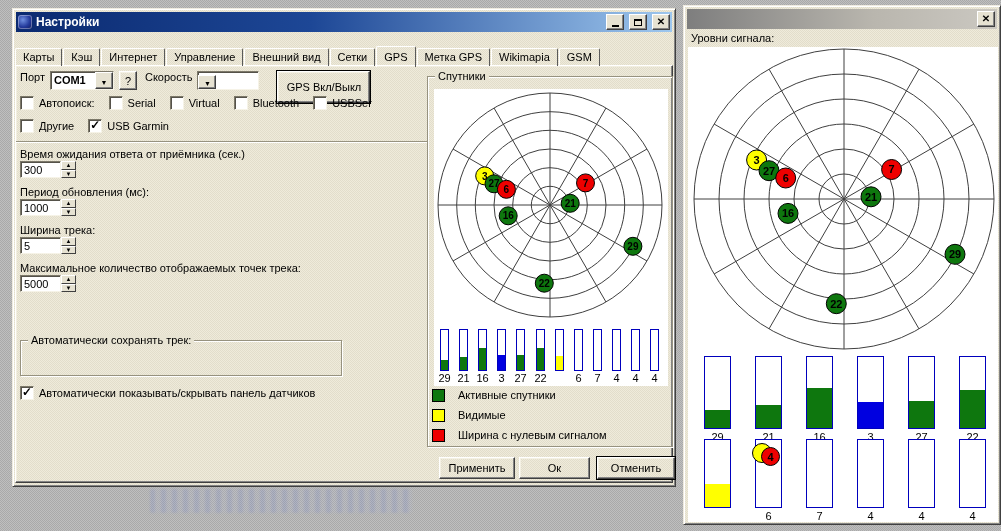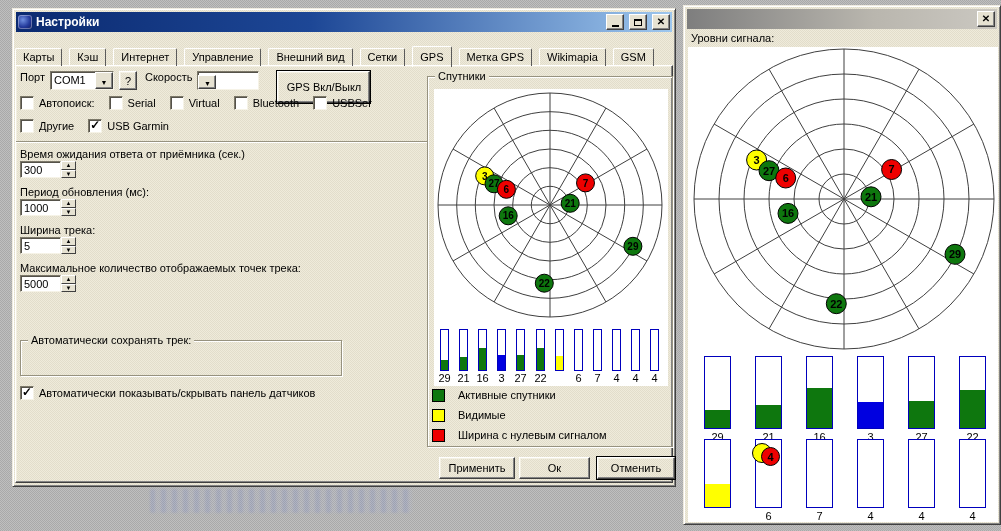--- a/index.html
+++ b/index.html
@@ -26,30 +26,30 @@
     border-color:#fff #404040 #404040 #fff;box-shadow:inset -1px -1px 0 #848484;
     display:flex;align-items:center;justify-content:center;}
   .tbtn + .tbtn{margin-left:1px;}
   .glyph-min{width:7px;height:2px;background:#000;margin-top:7px;}
   .glyph-max{width:8px;height:7px;border:1px solid #000;border-top-width:2px;box-sizing:border-box;}
   .glyph-close{font-size:10px;font-weight:bold;line-height:1;}
   .glyph-close::before{content:"\2715";}
   
   .tabstrip{position:absolute;left:2px;top:36px;right:4px;height:21px;display:flex;
     align-items:flex-end;z-index:2;}
-  .tab{box-sizing:border-box;height:18px;padding:2px 7px 0 7px;margin-right:7px;
+  .tab{box-sizing:border-box;height:18px;padding:2px 7px 0 7px;margin-right:1px;
     border:1px solid #5a5a5a;border-bottom:none;border-top-color:#fff;border-left-color:#fff;
     border-radius:2px 2px 0 0;white-space:nowrap;background:inherit;}
   .tab.active{height:21px;margin-bottom:-1px;padding-top:4px;z-index:3;position:relative;}
   .pane{position:absolute;left:2px;right:2px;top:56px;bottom:3px;border:1px solid;
     border-color:#fff #404040 #404040 #fff;box-shadow:inset -1px -1px 0 #848484, inset 1px 1px 0 #f2eee0;}
   
   .lbl{white-space:nowrap;}
   .edit3d{background:#fff;border:1px solid;border-color:#7c7869 #f6f3e7 #f6f3e7 #7c7869;
-    box-shadow:inset 1px 1px 0 #55524a;box-sizing:border-box;}
+    box-shadow:inset 1px 1px 0 #55524a;box-sizing:border-box;font-weight:bold;}
   .combo{display:flex;height:19px;}
   .combo .val{flex:1;padding:2px 3px 0 3px;overflow:hidden;white-space:nowrap;}
   .combo .drop{width:16px;background:#e6e2d2;border:1px solid;border-color:#fff #404040 #404040 #fff;
     box-shadow:inset -1px -1px 0 #848484;display:flex;align-items:center;justify-content:center;}
   .glyph-down::before{content:"\25BC";font-size:7px;line-height:1;}
   .btn{box-sizing:border-box;background-color:#e8e4d3;
     background-image:repeating-conic-gradient(#efebdb 0% 25%, #e2ddcb 0% 50%);background-size:2px 2px;
     border:1px solid;border-color:#fff #404040 #404040 #fff;
     box-shadow:inset -1px -1px 0 #848484, inset 1px 1px 0 #f4f1e4;
     display:flex;align-items:center;justify-content:center;white-space:nowrap;}

